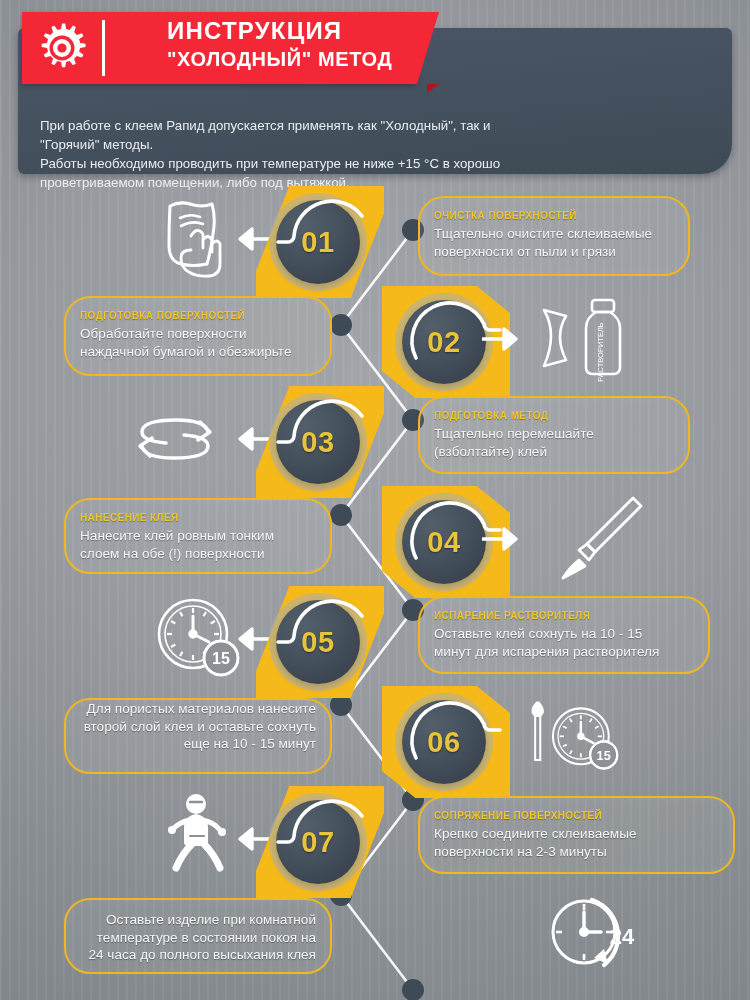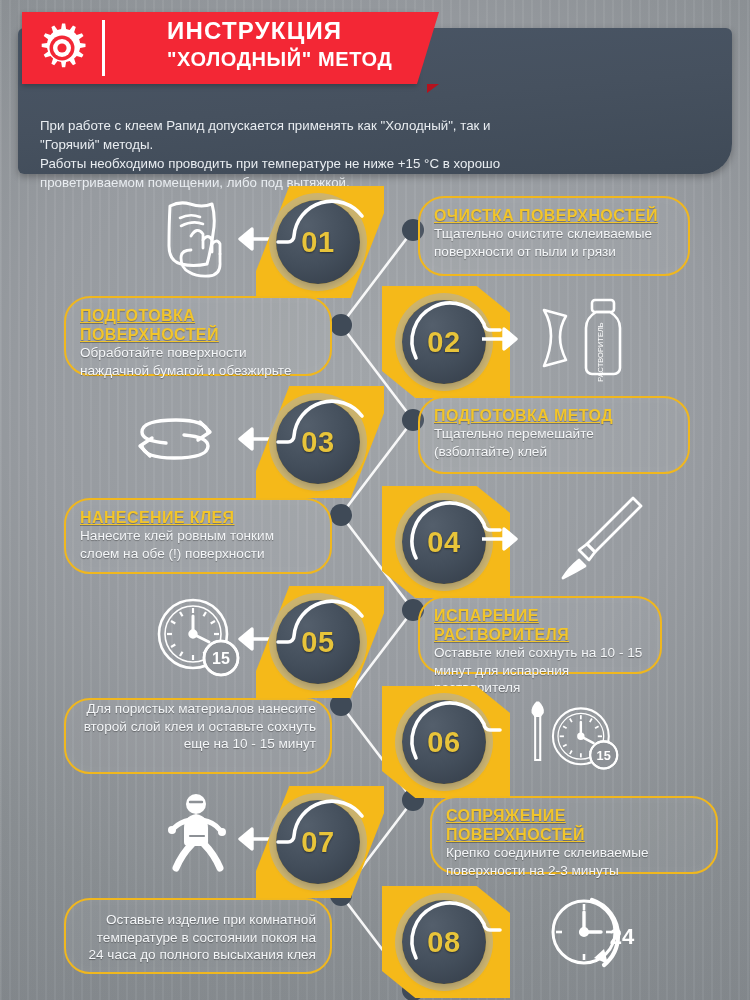--- a/index.html
+++ b/index.html
@@ -82,22 +82,22 @@
 
   
   .card{
     position:absolute;
     border:2px solid #f0b71e;border-radius:26px;
     background:rgba(255,255,255,.055);
     box-shadow:inset 0 0 14px rgba(255,255,255,.05);
     padding:8px 14px 9px;box-sizing:border-box;
   }
   .card .ttl{
-    color:#f2c52b;font-size:16px;font-weight:bold;letter-spacing:.4px;
-    line-height:19px;text-shadow:0 1px 1px rgba(0,0,0,.3);text-decoration:underline;
+    color:#f2c52b;font-size:10px;font-weight:bold;letter-spacing:.4px;
+    line-height:19px;text-shadow:0 1px 1px rgba(0,0,0,.3);
   }
   .card .txt{
     color:#f4f6f8;font-size:13.6px;line-height:17.5px;
     text-shadow:0 1px 1px rgba(0,0,0,.35);
   }
   .card.right{text-align:left;}
   .card.left{text-align:left;}
   .card.c6,.card.c8{text-align:right;}
 
   .icon-box{position:absolute;width:110px;height:92px;}
@@ -301,21 +301,21 @@
         </svg>
     </div>
     <div class="hex" style="left:256px;top:0">
       <div class="shape"></div>
       <div class="ring"></div>
       <svg class="swoop" viewBox="0 0 150 112">
         <path d="M18 56 h10 a6 6 0 0 0 6-6 a38 38 0 0 1 68-20" fill="none" stroke="#ffffff" stroke-width="3.6" stroke-linecap="round"></path>
       </svg>
       <div class="num">05</div>
     </div>
-    <div class="card right" style="left:418px;top:10px;width:244px;height:78px">
+    <div class="card right" style="left:418px;top:10px;width:292px;height:78px">
       <div class="ttl">ИСПАРЕНИЕ РАСТВОРИТЕЛЯ</div>
       <div class="txt">Оставьте клей сохнуть на 10 - 15</div>
       <div class="txt">минут для испарения растворителя</div>
     </div>
   </div>
 
   <div class="step" style="top:686px">
     <div class="card c6" style="left:64px;top:12px;width:268px;height:76px;padding-top:0">
       <div class="txt">Для пористых материалов нанесите</div>
       <div class="txt">второй слой клея и оставьте сохнуть</div>
@@ -380,40 +380,32 @@
         </svg>
     </div>
     <div class="hex" style="left:256px;top:0">
       <div class="shape"></div>
       <div class="ring"></div>
       <svg class="swoop" viewBox="0 0 150 112">
         <path d="M18 56 h10 a6 6 0 0 0 6-6 a38 38 0 0 1 68-20" fill="none" stroke="#ffffff" stroke-width="3.6" stroke-linecap="round"></path>
       </svg>
       <div class="num">07</div>
     </div>
-    <div class="card right" style="left:430px;top:10px;width:288px;height:78px">
+    <div class="card right" style="left:418px;top:10px;width:317px;height:78px">
       <div class="ttl">СОПРЯЖЕНИЕ ПОВЕРХНОСТЕЙ</div>
       <div class="txt">Крепко соедините склеиваемые</div>
       <div class="txt">поверхности на 2-3 минуты</div>
     </div>
   </div>
 
   <div class="step" style="top:886px">
     <div class="card c8" style="left:64px;top:12px;width:268px;height:76px;padding-top:11px">
       <div class="txt">Оставьте изделие при комнатной</div>
       <div class="txt">температуре в состоянии покоя на</div>
       <div class="txt">24 часа до полного высыхания клея</div>
-    </div>
-    <div class="hex flip" style="left:382px;top:0">
-      <div class="shape"></div>
-      <div class="ring"></div>
-      <svg class="swoop" viewBox="0 0 150 112" style="left:16px">
-        <path d="M18 72 a38 38 0 0 1 68-34 a6 6 0 0 0 6 6 h10" fill="none" stroke="#ffffff" stroke-width="3.6" stroke-linecap="round"></path>
-      </svg>
-      <div class="num">08</div>
     </div>
     <div class="icon-box" style="left:540px;top:4px">
       <svg viewBox="0 0 110 92" fill="none" stroke="#ffffff" stroke-width="3">
         <circle cx="44" cy="42" r="31"></circle>
         <g stroke-width="2.6">
           <path d="M44 14 v6"></path>
             <path d="M44 64 v6"></path>
             <path d="M16 42 h6"></path>
             <path d="M66 42 h6"></path>
         </g>

